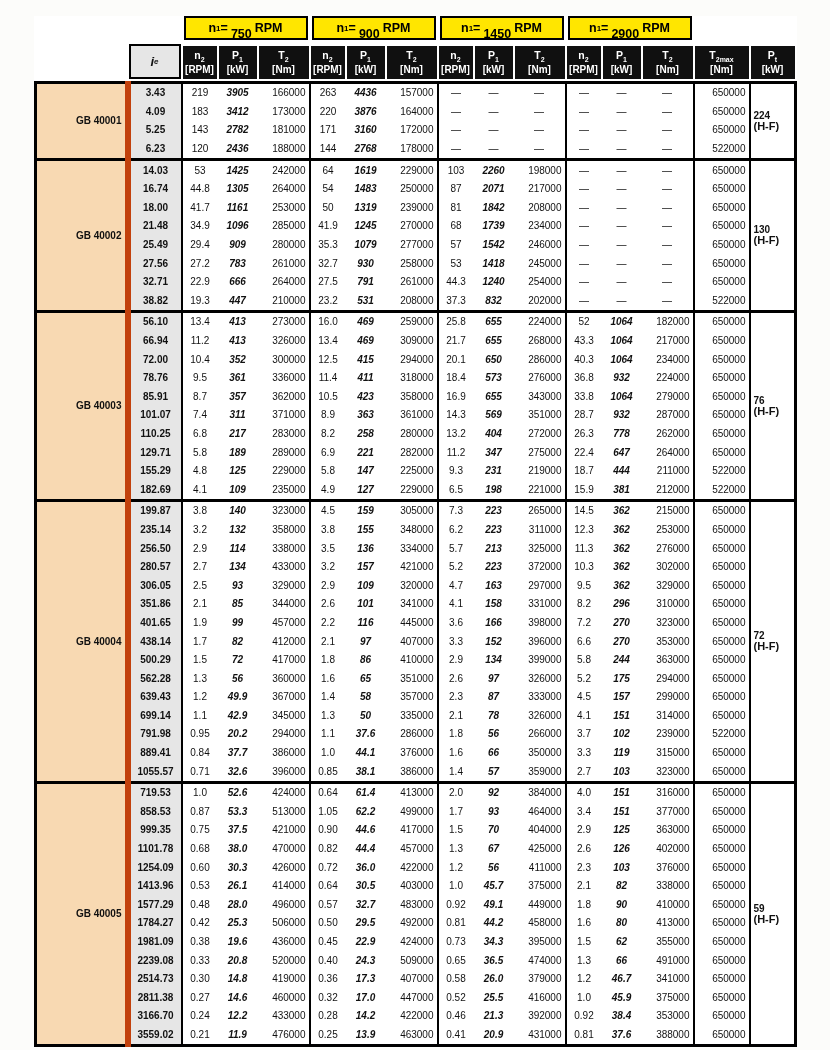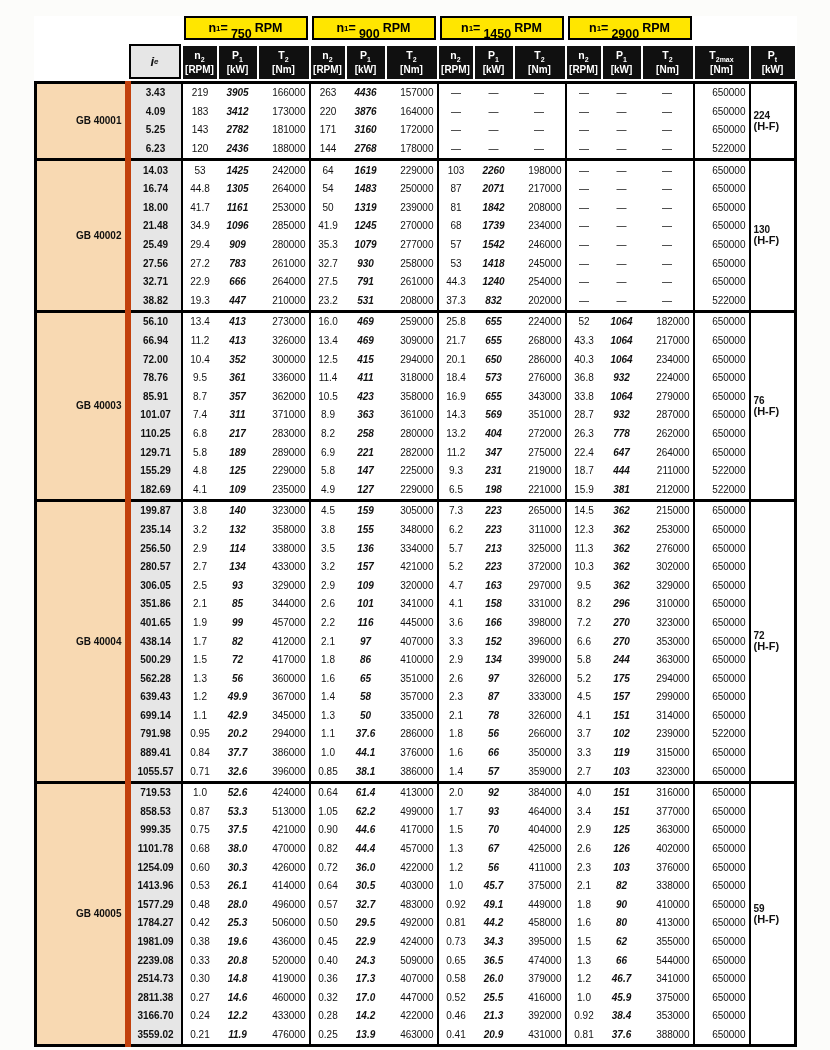--- a/index.html
+++ b/index.html
@@ -994,21 +994,21 @@
           <td class="c-p1">20.8</td>
           <td class="c-t2">520000</td>
           <td class="c-n2">0.40</td>
           <td class="c-p1">24.3</td>
           <td class="c-t2">509000</td>
           <td class="c-n2">0.65</td>
           <td class="c-p1">36.5</td>
           <td class="c-t2">474000</td>
           <td class="c-n2">1.3</td>
           <td class="c-p1">66</td>
-          <td class="c-t2">544000</td>
+          <td class="c-t2">491000</td>
           <td class="c-t2max">650000</td>
         </tr>
         <tr>
           <td class="c-ie">2514.73</td>
           <td class="c-n2">0.30</td>
           <td class="c-p1">14.8</td>
           <td class="c-t2">419000</td>
           <td class="c-n2">0.36</td>
           <td class="c-p1">17.3</td>
           <td class="c-t2">407000</td>

